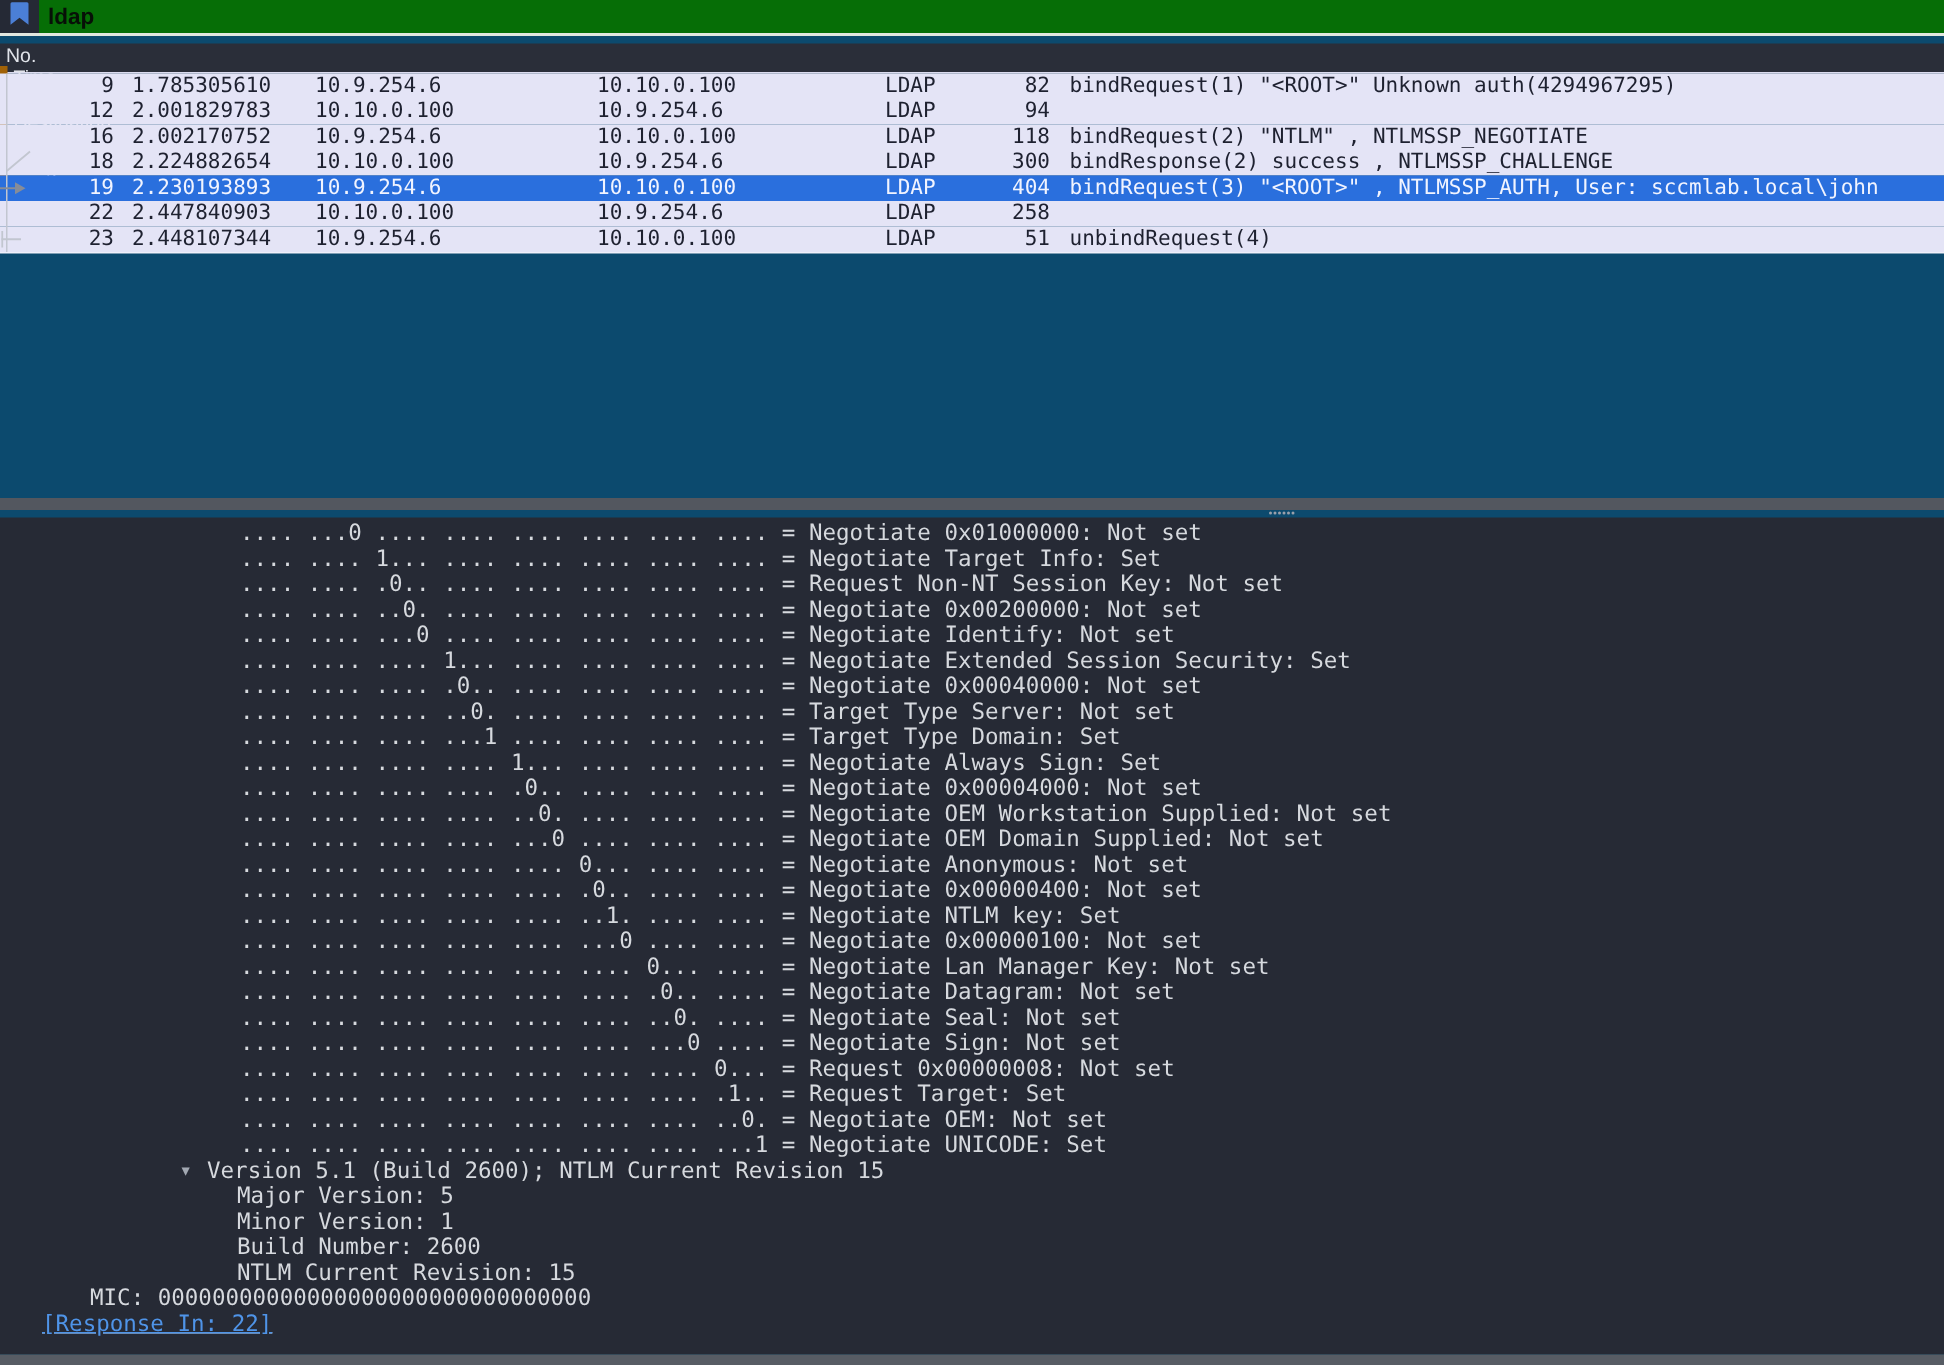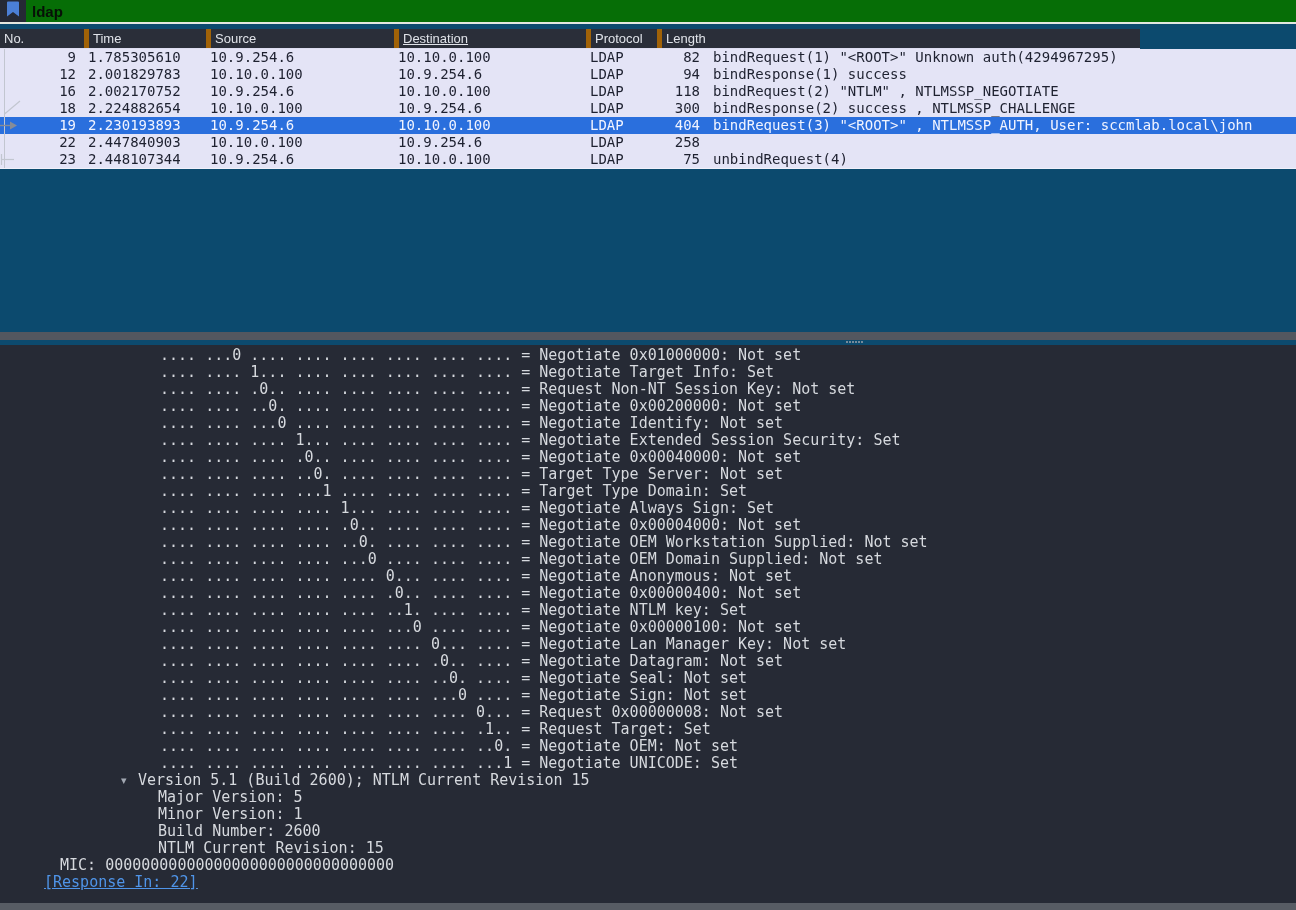--- a/index.html
+++ b/index.html
@@ -8,23 +8,23 @@
 
   
   .filter-bar{position:absolute;left:0;top:0;width:1296px;height:22px;display:flex;
               border-bottom:2px solid #e3e7df;box-sizing:content-box;}
   .bookmark-btn{width:26px;height:22px;background:#252935;display:flex;align-items:center;
                 justify-content:center;flex:none;}
   .filter-input{flex:1;background:#066e06;display:flex;align-items:center;padding-left:6px;}
   .filter-text{font-size:15px;font-weight:bold;color:#071007;}
 
   
-  .header-row{position:absolute;left:0;top:29px;width:1140px;height:19px;display:flex;
+  .header-row{position:absolute;left:0;top:29px;width:1296px;height:19px;display:flex;
               background:#2a2e39;color:#e0e3e9;font-size:13px;
-              border-bottom:1px solid #dcdcf0;box-sizing:content-box;}
+              border-bottom:1px solid #dcdcf0;box-sizing:content-box;flex-direction:column;}
   .hc{display:flex;align-items:center;padding-left:4px;box-sizing:border-box;overflow:hidden;flex:none;}
   .hc + .hc{border-left:5px solid #a16207;}
   .w0{width:84px;} .w1{width:122px;} .w2{width:188px;} .w3{width:192px;text-decoration:underline;}
   .w4{width:71px;} .w5{width:48px;} .w6{flex:1 1 auto;}
 
   
   .rows{position:absolute;left:0;top:49px;width:1296px;border-bottom:1px solid #f0f0fa;}
   .prow{display:flex;height:17px;background:#e4e4f6;color:#1e2130;
         font-family:"DejaVu Sans Mono",monospace;font-size:14px;line-height:17px;white-space:pre;}
   .prow.selected{background:#2a6fdd;color:#f1f4ff;}
@@ -46,21 +46,21 @@
 
   
   .detail{position:absolute;left:0;top:345px;width:1296px;height:558px;box-sizing:border-box;
           padding-top:2px;background:#262a35;color:#d6d9de;overflow:hidden;
           font-family:"DejaVu Sans Mono",monospace;font-size:15px;line-height:17px;white-space:pre;}
   .dline{position:relative;height:17px;}
   .dline.bits{padding-left:160px;}
   .dline.hdr{padding-left:138px;}
   .dline.child{padding-left:158px;}
   .dline.mic{padding-left:60px;}
-  .dline.link{padding-left:44px;text-decoration:underline;}
+  .dline.link{padding-left:28px;text-decoration:underline;}
   .dline.link span.txt{color:#4f94e8;text-decoration:underline;}
   .tri{position:absolute;left:121px;top:0;font-size:11px;color:#a2a8b2;
        font-family:"DejaVu Sans",sans-serif;}
 
   .bottom-strip{position:absolute;left:0;top:903px;width:1296px;height:7px;background:#575c64;}
 </style>
 </head>
 <body>
 
 <div class="screen">
@@ -82,26 +82,26 @@
       <div class="hc w0">No.</div>
       <div class="hc w1">Time</div>
       <div class="hc w2">Source</div>
       <div class="hc w3">Destination</div>
       <div class="hc w4">Protocol</div>
       <div class="hc w5">Length</div>
     </div>
 
   <div class="rows">
       <div class="prow"><div class="pc c0">9</div><div class="pc c1">1.785305610</div><div class="pc c2">10.9.254.6</div><div class="pc c3">10.10.0.100</div><div class="pc c4">LDAP</div><div class="pc c5">82</div><div class="pc c6">bindRequest(1) "&lt;ROOT&gt;" Unknown auth(4294967295)</div></div>
-      <div class="prow"><div class="pc c0">12</div><div class="pc c1">2.001829783</div><div class="pc c2">10.10.0.100</div><div class="pc c3">10.9.254.6</div><div class="pc c4">LDAP</div><div class="pc c5">94</div><div class="pc c6">bindResponse(1) success</div></div>
+      <div class="prow"><div class="pc c0">12</div><div class="pc c1">2.001829783</div><div class="pc c2">10.10.0.100</div><div class="pc c3">10.9.254.6</div><div class="pc c4">LDAP</div><div class="pc c5">94</div></div>
       <div class="prow"><div class="pc c0">16</div><div class="pc c1">2.002170752</div><div class="pc c2">10.9.254.6</div><div class="pc c3">10.10.0.100</div><div class="pc c4">LDAP</div><div class="pc c5">118</div><div class="pc c6">bindRequest(2) "NTLM" , NTLMSSP_NEGOTIATE</div></div>
       <div class="prow"><div class="pc c0">18</div><div class="pc c1">2.224882654</div><div class="pc c2">10.10.0.100</div><div class="pc c3">10.9.254.6</div><div class="pc c4">LDAP</div><div class="pc c5">300</div><div class="pc c6">bindResponse(2) success , NTLMSSP_CHALLENGE</div></div>
       <div class="prow selected"><div class="pc c0">19</div><div class="pc c1">2.230193893</div><div class="pc c2">10.9.254.6</div><div class="pc c3">10.10.0.100</div><div class="pc c4">LDAP</div><div class="pc c5">404</div><div class="pc c6">bindRequest(3) "&lt;ROOT&gt;" , NTLMSSP_AUTH, User: sccmlab.local\john </div></div>
       <div class="prow"><div class="pc c0">22</div><div class="pc c1">2.447840903</div><div class="pc c2">10.10.0.100</div><div class="pc c3">10.9.254.6</div><div class="pc c4">LDAP</div><div class="pc c5">258</div></div>
-      <div class="prow"><div class="pc c0">23</div><div class="pc c1">2.448107344</div><div class="pc c2">10.9.254.6</div><div class="pc c3">10.10.0.100</div><div class="pc c4">LDAP</div><div class="pc c5">75</div><div class="pc c6">unbindRequest(4)</div></div>
+      <div class="prow"><div class="pc c0">23</div><div class="pc c1">2.448107344</div><div class="pc c2">10.9.254.6</div><div class="pc c3">10.10.0.100</div><div class="pc c4">LDAP</div><div class="pc c5">51</div><div class="pc c6">unbindRequest(4)</div></div>
     </div>
 
   <svg class="gutter-svg" width="24" height="119" viewBox="0 0 24 119">
     <line x1="4.5" y1="0" x2="4.5" y2="119" stroke="#c2c6d0" stroke-width="1"></line>
     <line x1="4.5" y1="65" x2="20" y2="52" stroke="#c2c6d0" stroke-width="1.2"></line>
     <g>
       <line x1="0" y1="76.5" x2="10" y2="76.5" stroke="#81879300"></line>
       <line x1="0" y1="76.5" x2="10" y2="76.5" stroke="#868c98" stroke-width="1.4"></line>
       <path d="M10 72.5 L17 76.5 L10 80.5 Z" fill="#868c98"></path>
     </g>

